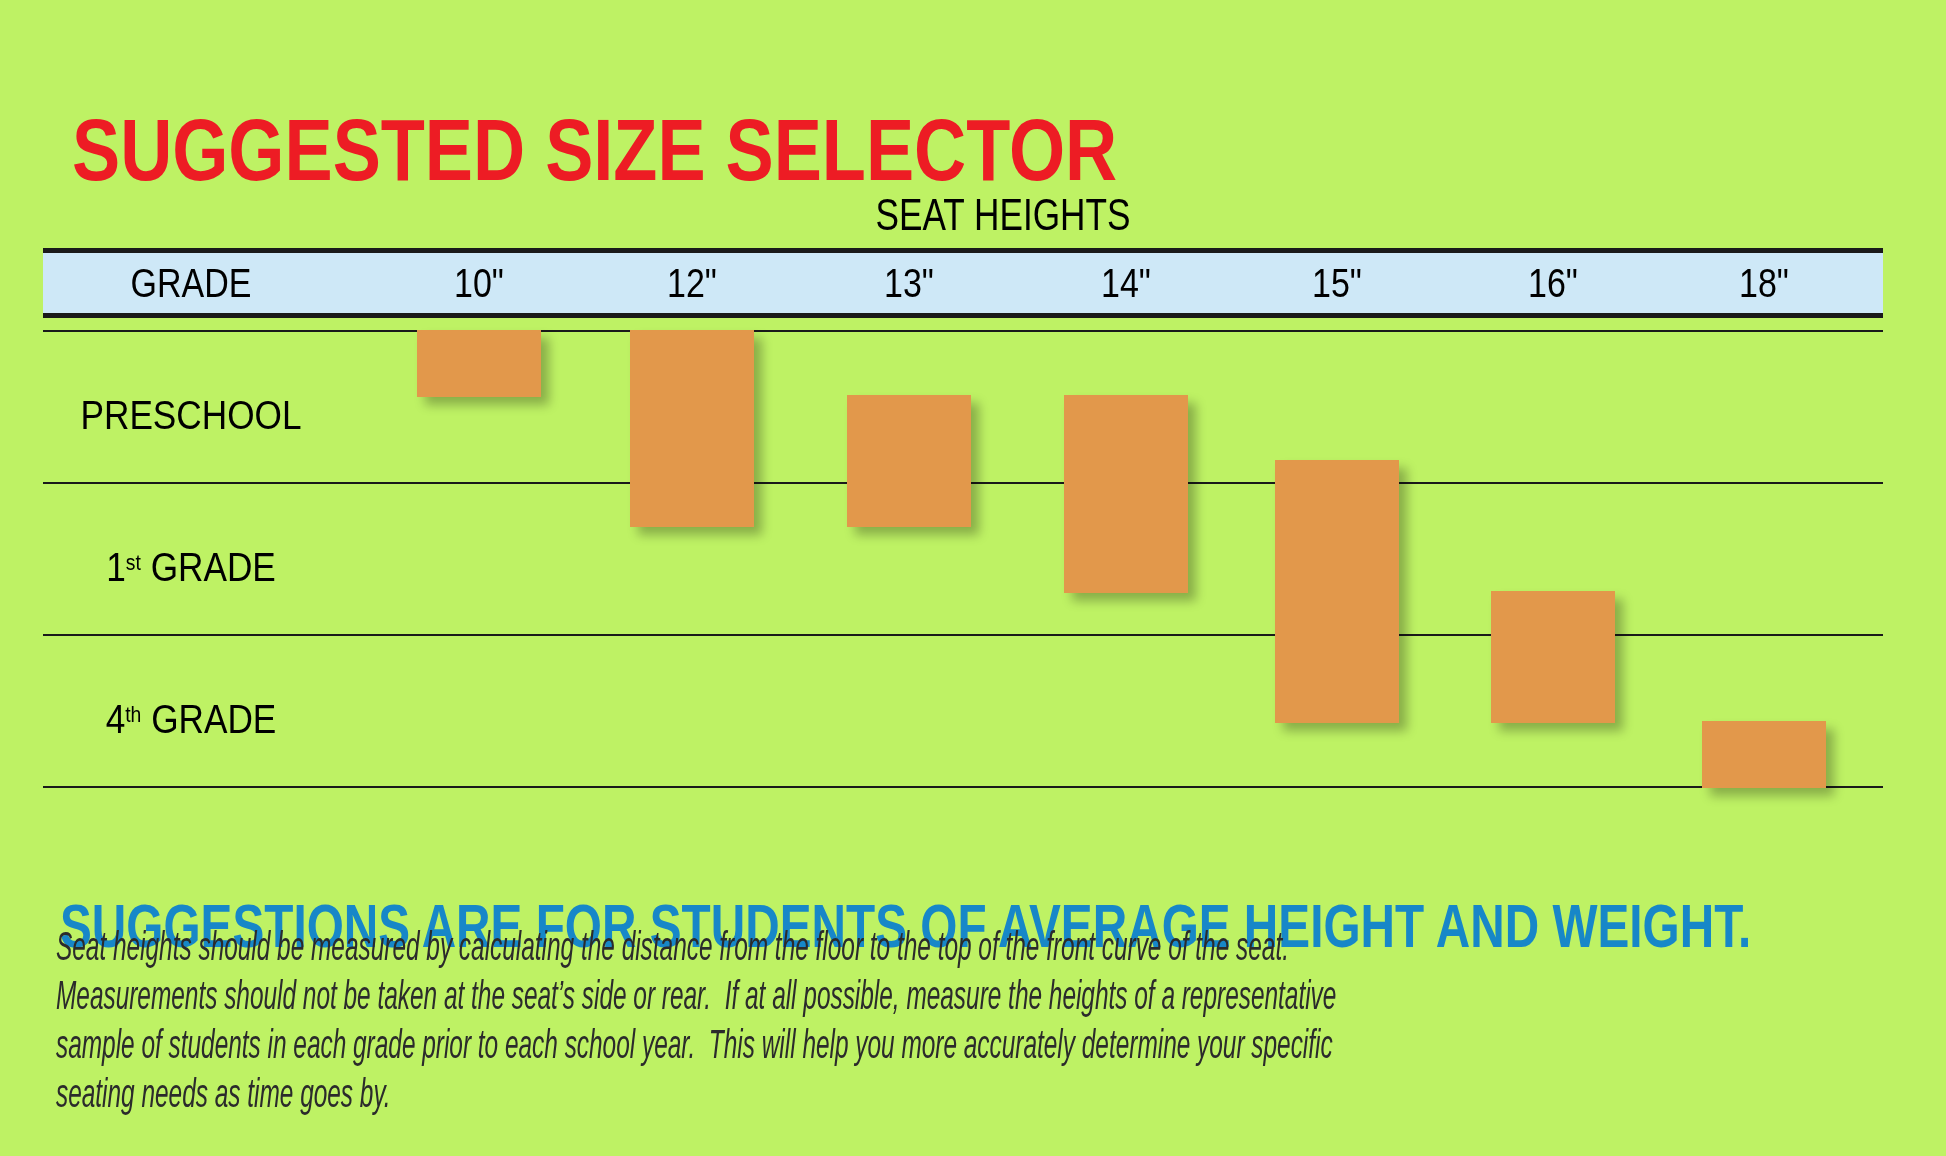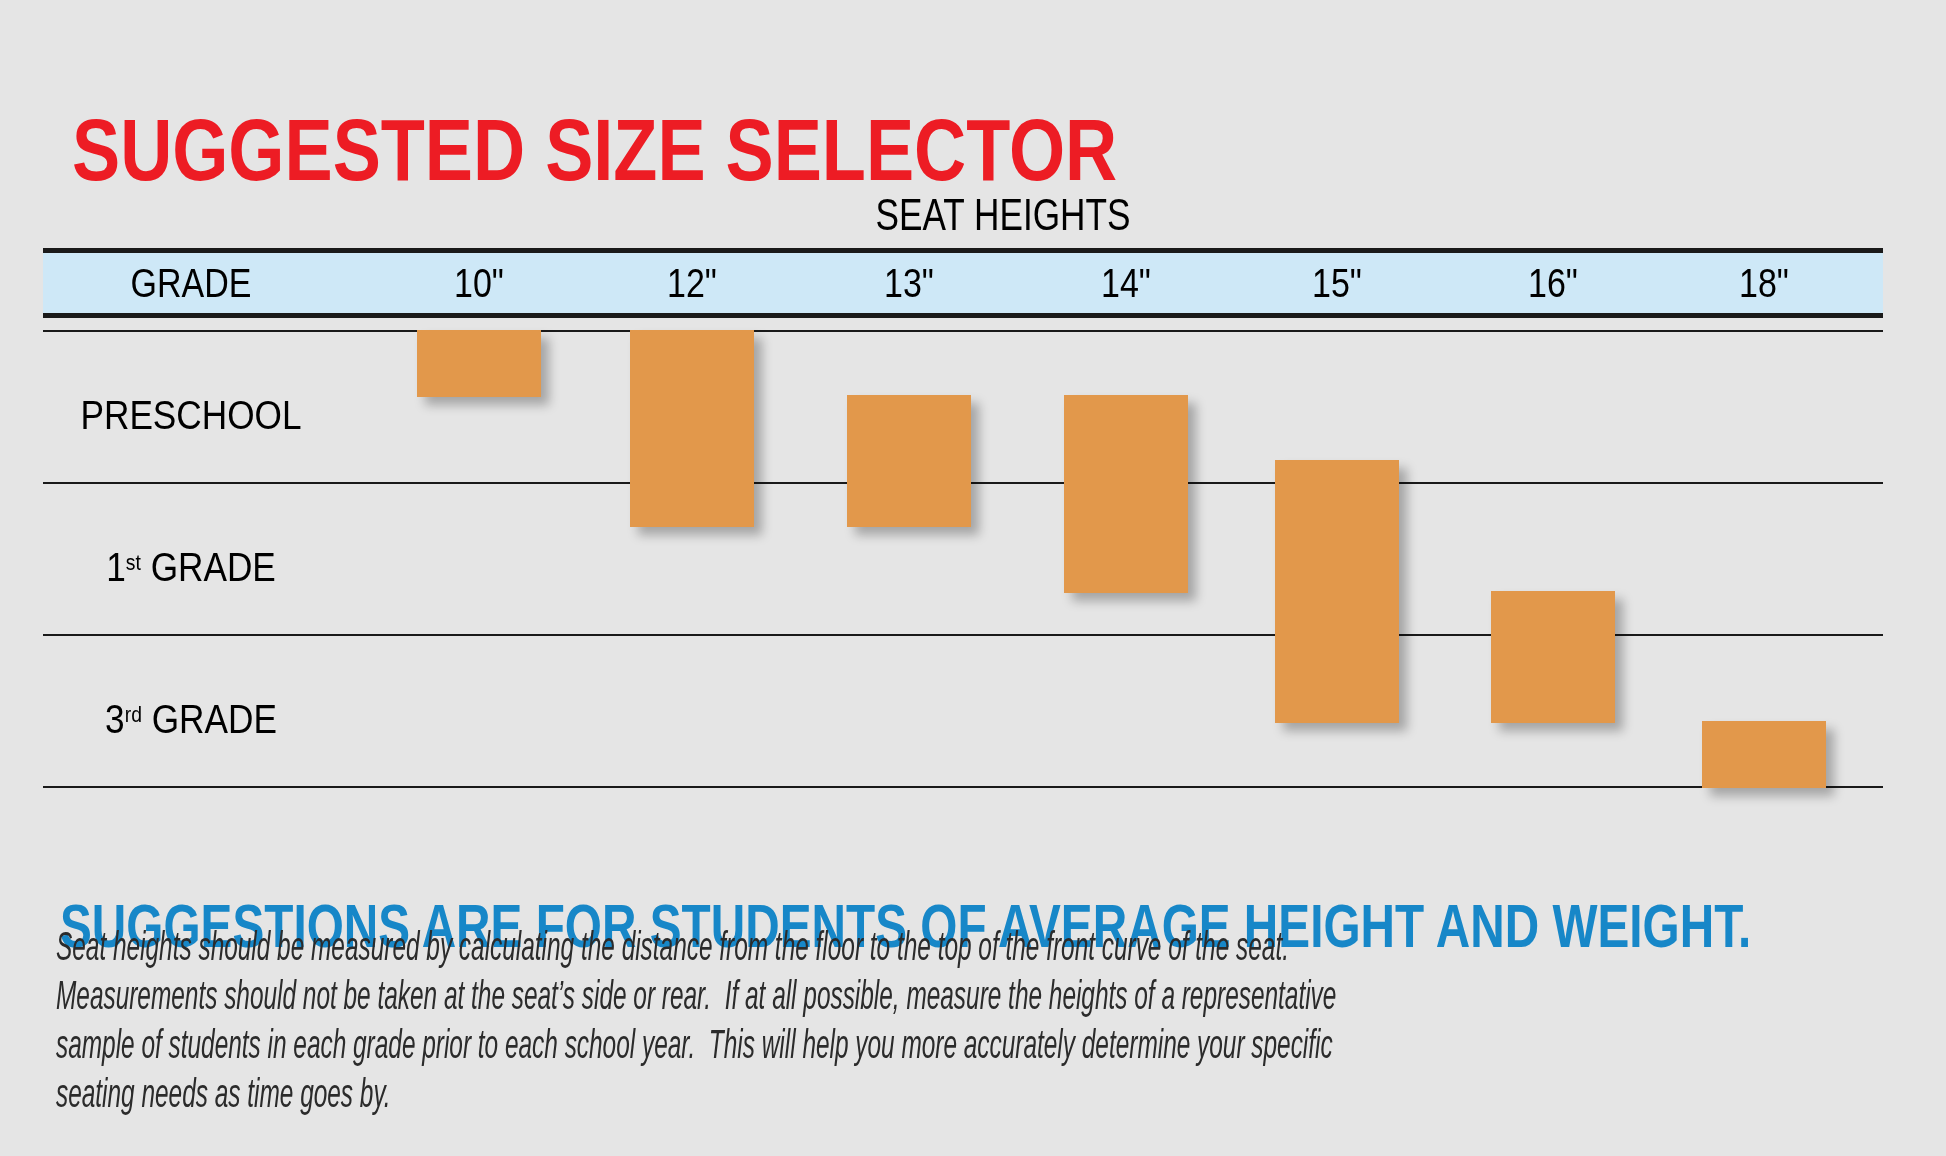--- a/index.html
+++ b/index.html
@@ -1,20 +1,20 @@
 <!DOCTYPE html>
 <html style="--title-red: #ED1C24; --heading-blue: #1787C8; --header-band-blue: #CEE8F7; --bar-orange: #E2984B; --line-ink: #1A1A1A; --notes-gray: #2B2B2B;"><head>
 <meta charset="utf-8">
 <style>
   html, body { margin: 0; padding: 0; background: #ffffff; }
   .page {
     position: relative;
     width: 1946px;
     height: 1156px;
-    background: #e5e5e5;
+    background: #bef264;
     overflow: hidden;
     font-family: "Liberation Sans", sans-serif;
     color: #000;
   }
   .title {
     position: absolute;
     left: 72px;
     top: 47px;
     font-size: 88px;
     line-height: 1;
@@ -157,21 +157,21 @@
       </div>
     <div class="chart-rows">
 
     <div class="grade-row">
           <span class="rlabel">PRESCHOOL</span>
         </div>
         <div class="grade-row">
           <span class="rlabel">1<sup>st</sup> GRADE</span>
         </div>
         <div class="grade-row">
-          <span class="rlabel">3<sup>rd</sup> GRADE</span>
+          <span class="rlabel">4<sup>th</sup> GRADE</span>
         </div>
       </div>
     <div class="chart-bars">
 
     <div class="bar" style="left: 374px; top: 0px; height: 67.14px;"></div>
         <div class="bar" style="left: 587px; top: 0px; height: 197.42px;"></div>
         <div class="bar" style="left: 804px; top: 65.14px; height: 132.28px;"></div>
         <div class="bar" style="left: 1021px; top: 65.14px; height: 197.42px;"></div>
         <div class="bar" style="left: 1232px; top: 130.28px; height: 262.56px;"></div>
         <div class="bar" style="left: 1448px; top: 260.56px; height: 132.28px;"></div>

